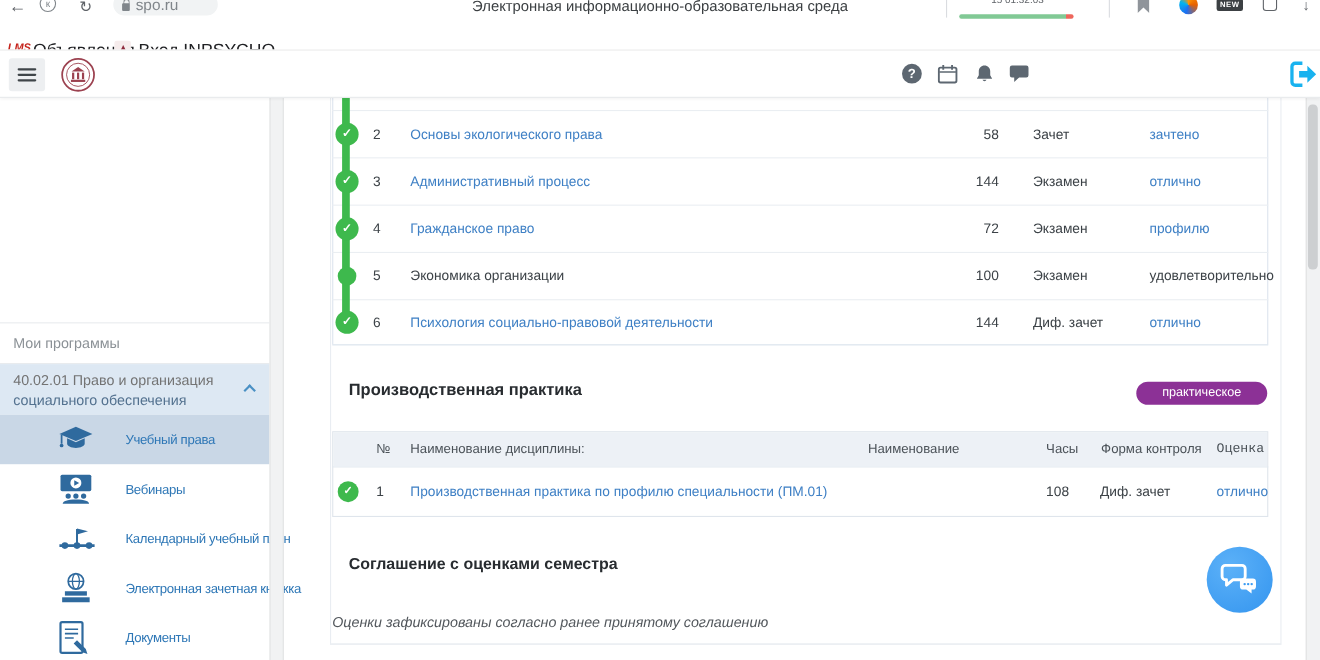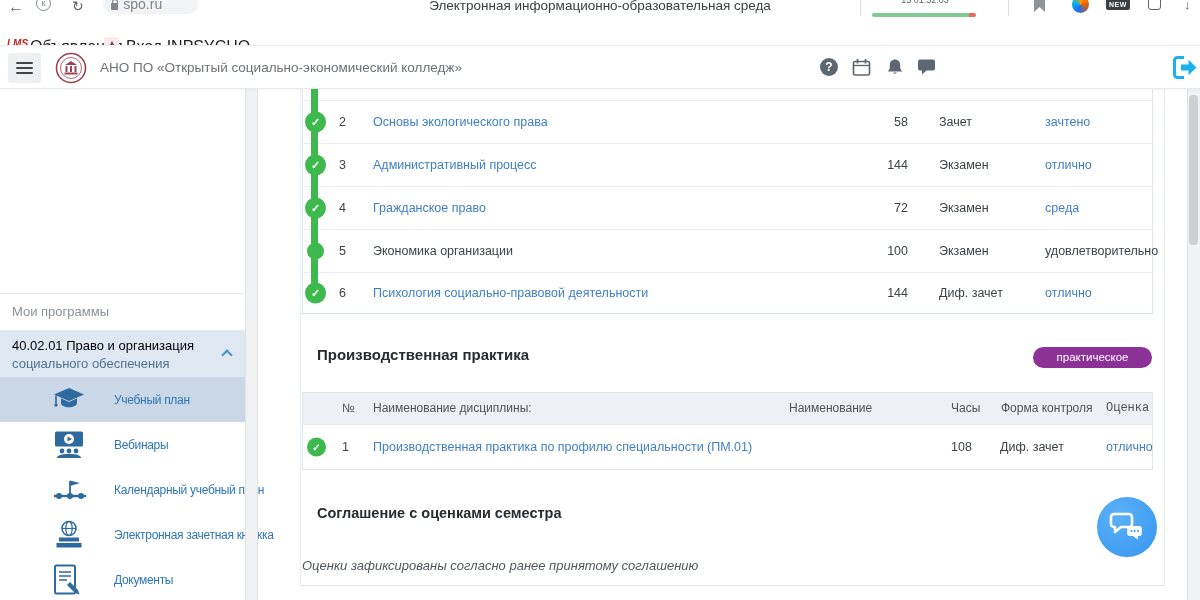--- a/index.html
+++ b/index.html
@@ -52,21 +52,21 @@
   .hico { position:absolute; top:12px; cursor:pointer; }
   .help-ic { width:18px; height:18px; background:#5d6771; border-radius:50%; color:#fff; font-size:12px;
     font-weight:bold; text-align:center; line-height:18px; }
   .logout { position:absolute; left:1170px; top:8px; cursor:pointer; }
 
   
   .sidebar { position:absolute; left:0; top:89px; width:218px; height:511px; background:#fff; }
   .sb-line { position:absolute; left:0; width:245px; height:1px; background:#e8ebee; }
   .sb-section { position:absolute; left:12px; top:215px; font-size:13px; color:#8b9196; }
   .sb-program { position:absolute; left:0; top:242px; width:245px; height:46px; background:#dde8f3; cursor:pointer; }
-  .sb-program .l1 { position:absolute; left:12px; top:7px; font-size:13px; color:#000000; }
+  .sb-program .l1 { position:absolute; left:12px; top:7px; font-size:13px; color:#737373; }
   .sb-program .l2 { position:absolute; left:12px; top:25px; font-size:13px; color:#53718f; }
   .chev-up { position:absolute; right:14px; top:20px; width:8px; height:8px; border-top:2px solid #4a90c4;
     border-right:2px solid #4a90c4; transform:rotate(-45deg); }
   .sb-item { position:absolute; left:0; width:245px; height:45px; cursor:pointer; }
   .sb-item.active { background:#c9d7e6; }
   .sb-item .lbl { position:absolute; left:114px; top:50%; transform:translateY(-50%); font-size:12px;
     letter-spacing:-0.3px; color:#2e77b6; white-space:nowrap; }
   .sb-item svg { position:absolute; left:52px; top:50%; transform:translateY(-50%); }
   .sb-scroll { position:absolute; left:245px; top:89px; width:13px; height:511px; background:#f1f2f3;
     border-left:1px solid #e2e3e4; border-right:1px solid #e2e3e4; }
@@ -159,21 +159,20 @@
     </div>
   <svg class="org-logo" width="32" height="32" viewBox="0 0 32 32">
     <circle cx="16" cy="16" r="14.5" fill="#fff" stroke="#9c4250" stroke-width="1.6"></circle>
     <circle cx="16" cy="16" r="10.5" fill="none" stroke="#9c4250" stroke-width="0.8"></circle>
     <path d="M10 13h12l-6-4z" fill="#9c4250"></path>
     <rect x="10.5" y="14" width="2" height="6" fill="#9c4250"></rect>
     <rect x="15" y="14" width="2" height="6" fill="#9c4250"></rect>
     <rect x="19.5" y="14" width="2" height="6" fill="#9c4250"></rect>
     <rect x="9.5" y="20.5" width="13" height="2" fill="#9c4250"></rect>
   </svg>
-  <span class="org-name">АНО ПО «Открытый социально-экономический колледж»</span>
 
   <span class="hico help-ic" style="left:820px;">?</span>
   <svg class="hico" style="left:852px;" width="19" height="19" viewBox="0 0 19 19">
     <rect x="1.5" y="3.5" width="16" height="13.5" rx="1.5" fill="none" stroke="#5d6771" stroke-width="1.7"></rect>
     <line x1="5.5" y1="1" x2="5.5" y2="5.5" stroke="#5d6771" stroke-width="1.7"></line>
     <line x1="13.5" y1="1" x2="13.5" y2="5.5" stroke="#5d6771" stroke-width="1.7"></line>
     <line x1="2" y1="7.5" x2="17" y2="7.5" stroke="#5d6771" stroke-width="1.3"></line>
   </svg>
   <svg class="hico" style="left:886px;" width="18" height="19" viewBox="0 0 18 19">
     <path d="M9 1.5c-3 0-5.2 2.3-5.2 5.2v3.6L2 13.5h14l-1.8-3.2V6.7C14.2 3.8 12 1.5 9 1.5z" fill="#5d6771"></path>
@@ -199,21 +198,21 @@
     <span class="chev-up"></span>
   </div>
 
   <div class="sb-item active" style="top:288px;">
     <svg width="34" height="28" viewBox="0 0 34 28">
       <path d="M17 2 32 8.5 17 15 2 8.5z" fill="#2f6a9e"></path>
       <path d="M9 12.3v4.9c0 2.2 3.6 4 8 4s8-1.8 8-4v-4.9L17 16z" fill="#2f6a9e"></path>
       <path d="M4 9.5v8" stroke="#2f6a9e" stroke-width="1.6"></path>
       <circle cx="4" cy="19" r="1.7" fill="#2f6a9e"></circle>
     </svg>
-    <span class="lbl">Учебный план</span>
+    <span class="lbl">Учебный права</span>
   </div>
 
   <div class="sb-item" style="top:333px;">
     <svg width="34" height="30" viewBox="0 0 34 30">
       <rect x="3" y="1.5" width="28" height="15" rx="1.5" fill="#2f6a9e"></rect>
       <circle cx="17" cy="9" r="5" fill="#fff"></circle>
       <path d="M15.5 6.5 20 9l-4.5 2.5z" fill="#2f6a9e"></path>
       <circle cx="10" cy="21" r="2.4" fill="#2f6a9e"></circle>
       <circle cx="17" cy="21" r="2.4" fill="#2f6a9e"></circle>
       <circle cx="24" cy="21" r="2.4" fill="#2f6a9e"></circle>
@@ -287,21 +286,21 @@
   <span class="cell c-hours">144</span>
   <span class="cell c-form">Экзамен</span>
   <span class="cell c-grade lnk">отлично</span>
 </div>
 <div class="trow" style="top:186px;">
   <span class="check">✓</span>
   <span class="cell c-num">4</span>
   <span class="cell c-name lnk">Гражданское право</span>
   <span class="cell c-hours">72</span>
   <span class="cell c-form">Экзамен</span>
-  <span class="cell c-grade lnk">среда</span>
+  <span class="cell c-grade lnk">профилю</span>
 </div>
 <div class="trow" style="top:229px;">
   <span class="dot"></span>
   <span class="cell c-num">5</span>
   <span class="cell c-name">Экономика организации</span>
   <span class="cell c-hours">100</span>
   <span class="cell c-form">Экзамен</span>
   <span class="cell c-grade">удовлетворительно</span>
 </div>
 <div class="trow" style="top:272px; height:41px;">

